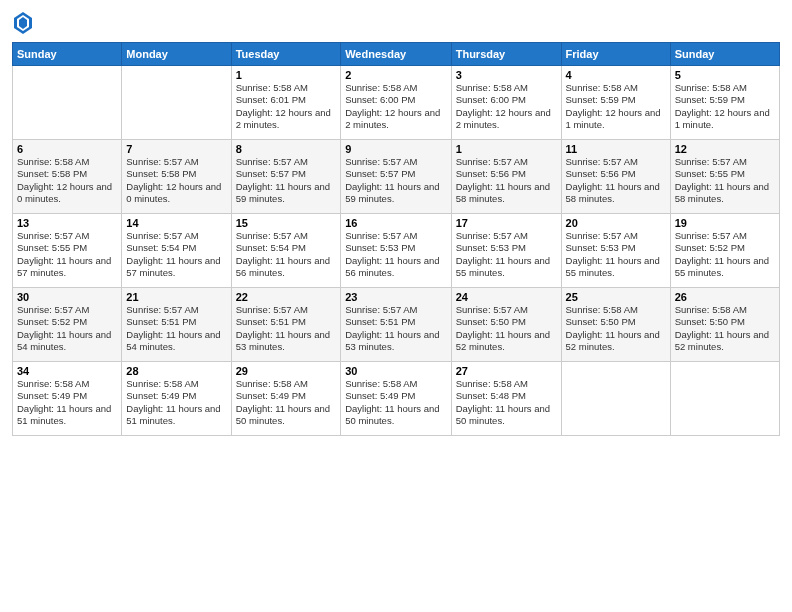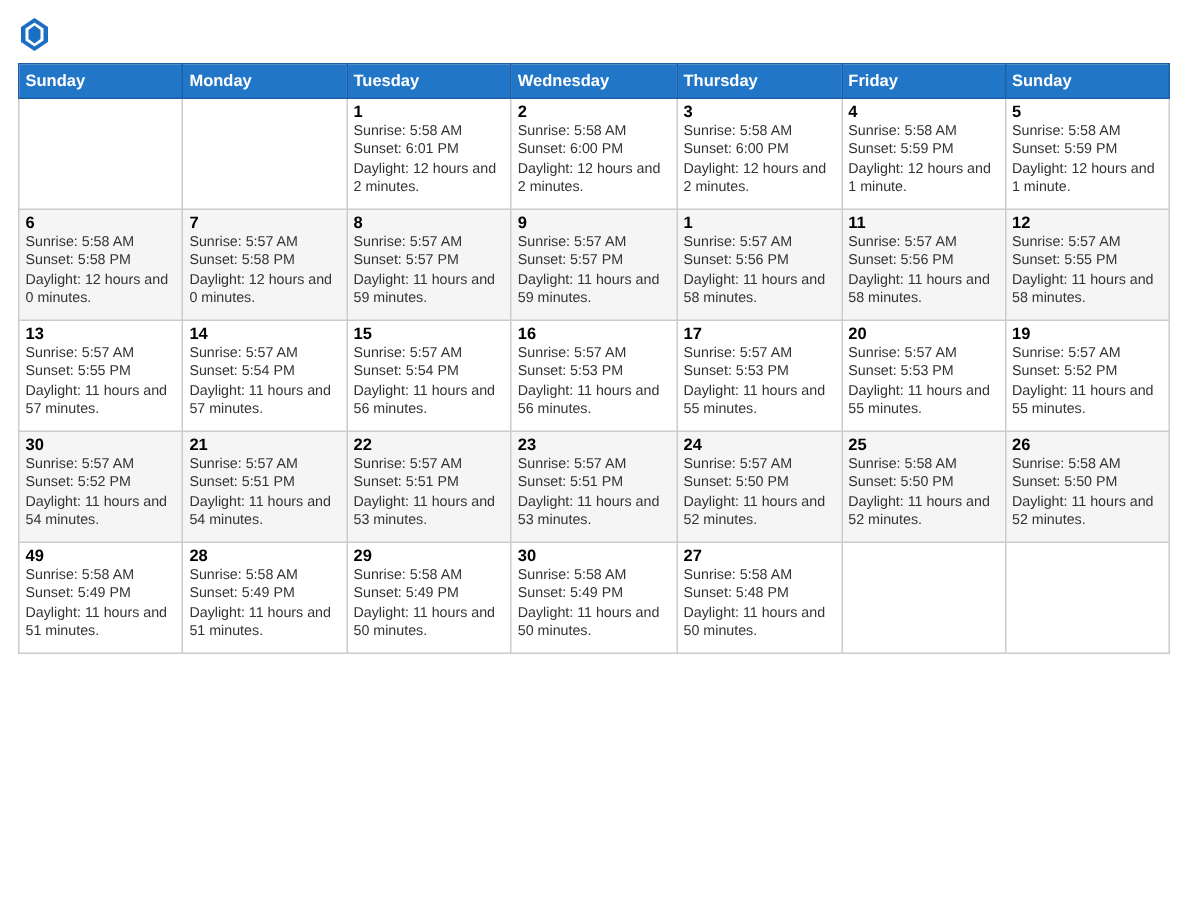--- a/index.html
+++ b/index.html
@@ -318,21 +318,21 @@
           <td>
             <span class="day-number">26</span>
             <div class="day-info">Sunrise: 5:58 AM
 Sunset: 5:50 PM
 Daylight: 11 hours
 and 52 minutes.</div>
           </td>
         </tr>
         <tr>
           <td>
-            <span class="day-number">49</span>
+            <span class="day-number">34</span>
             <div class="day-info">Sunrise: 5:58 AM
 Sunset: 5:49 PM
 Daylight: 11 hours
 and 51 minutes.</div>
           </td>
           <td>
             <span class="day-number">28</span>
             <div class="day-info">Sunrise: 5:58 AM
 Sunset: 5:49 PM
 Daylight: 11 hours

